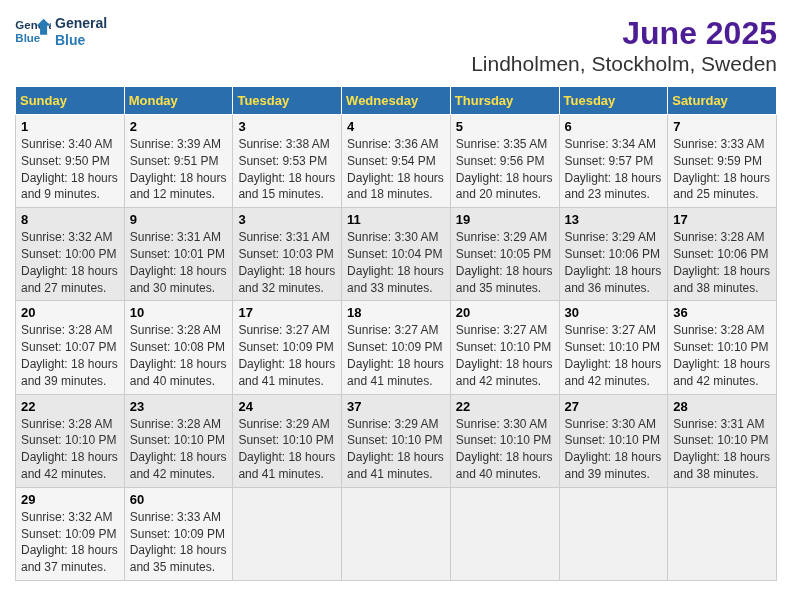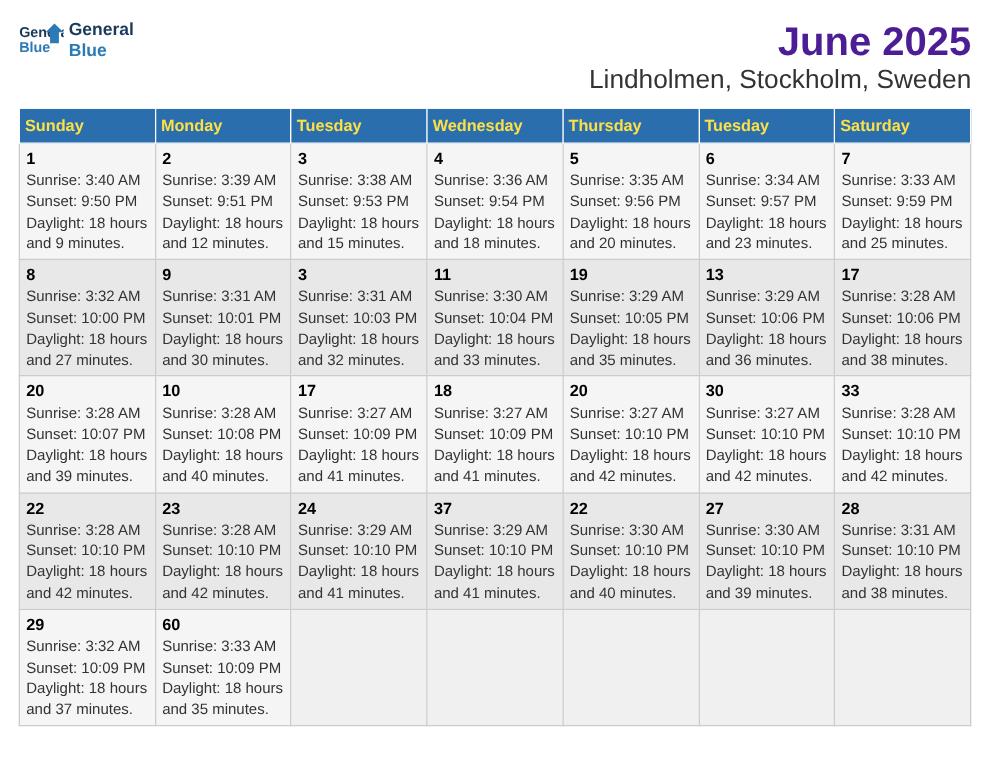--- a/index.html
+++ b/index.html
@@ -301,21 +301,21 @@
         <td>
         <span class="day-num">30</span>
         <div class="day-info">
           Sunrise: 3:27 AM<br>
           Sunset: 10:10 PM<br>
           Daylight: 18 hours<br>
           and 42 minutes.
         </div>
       </td>
         <td>
-        <span class="day-num">33</span>
+        <span class="day-num">36</span>
         <div class="day-info">
           Sunrise: 3:28 AM<br>
           Sunset: 10:10 PM<br>
           Daylight: 18 hours<br>
           and 42 minutes.
         </div>
       </td>
       </tr>
       <tr>
         <td>

